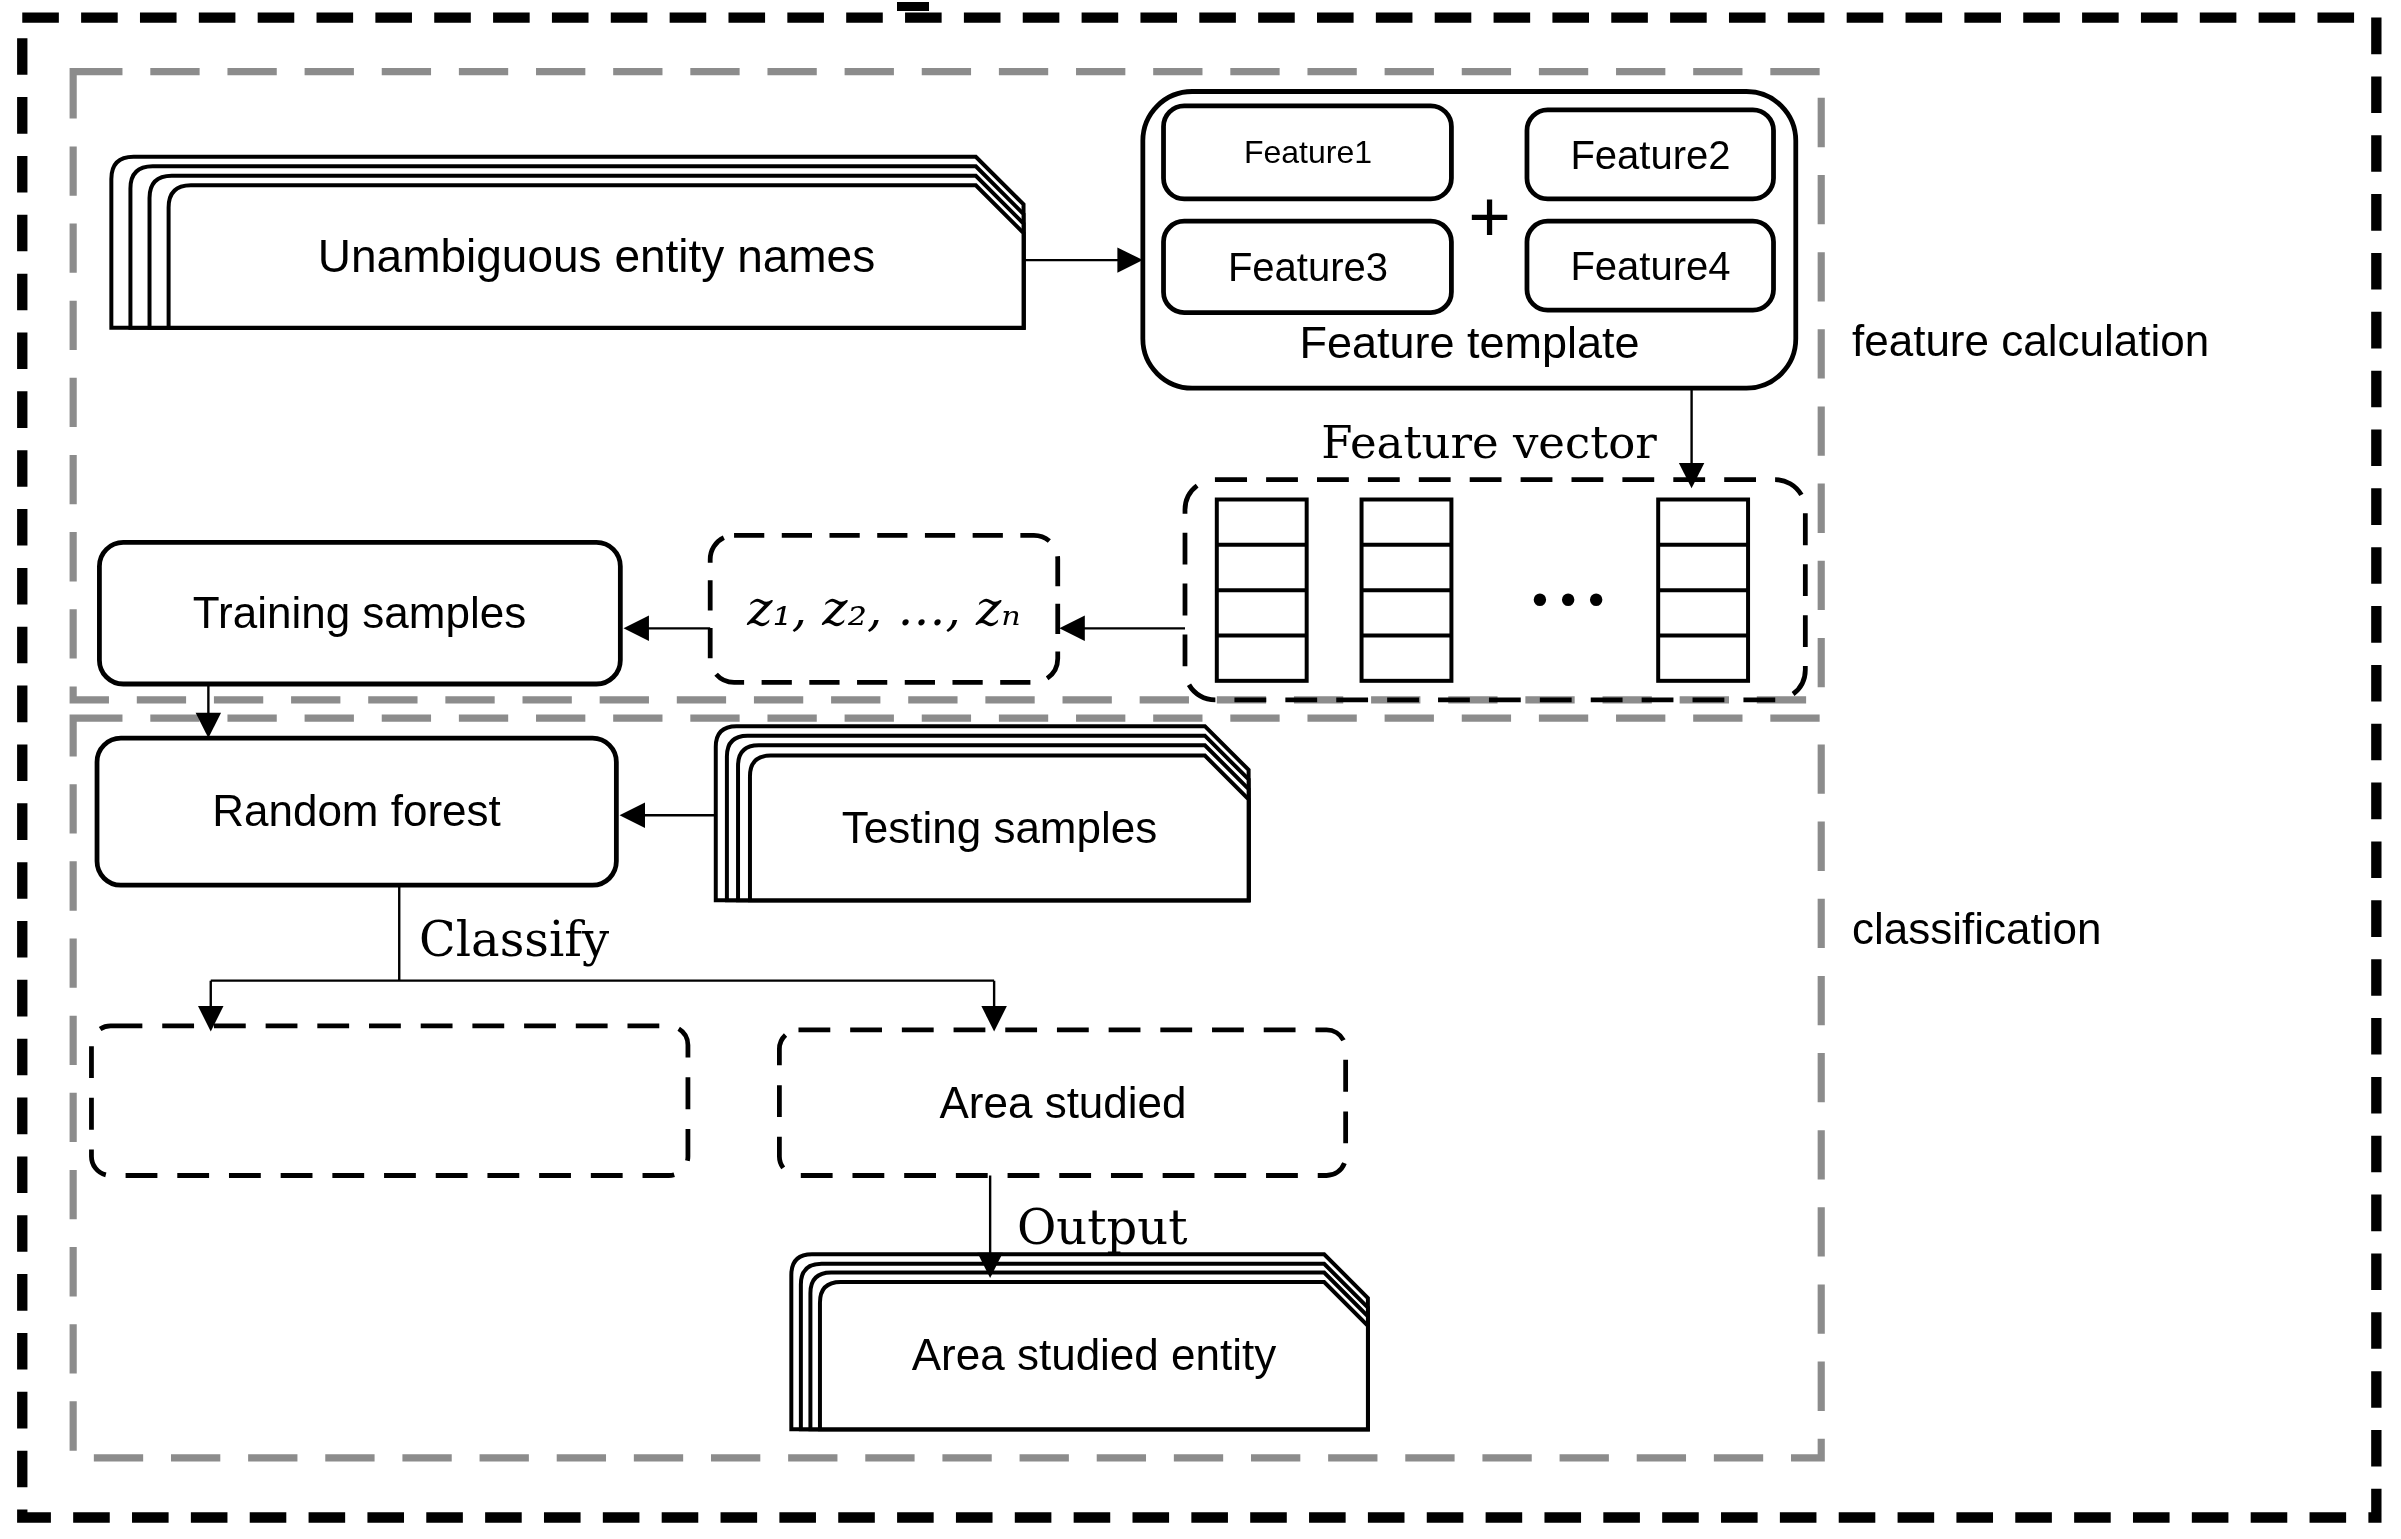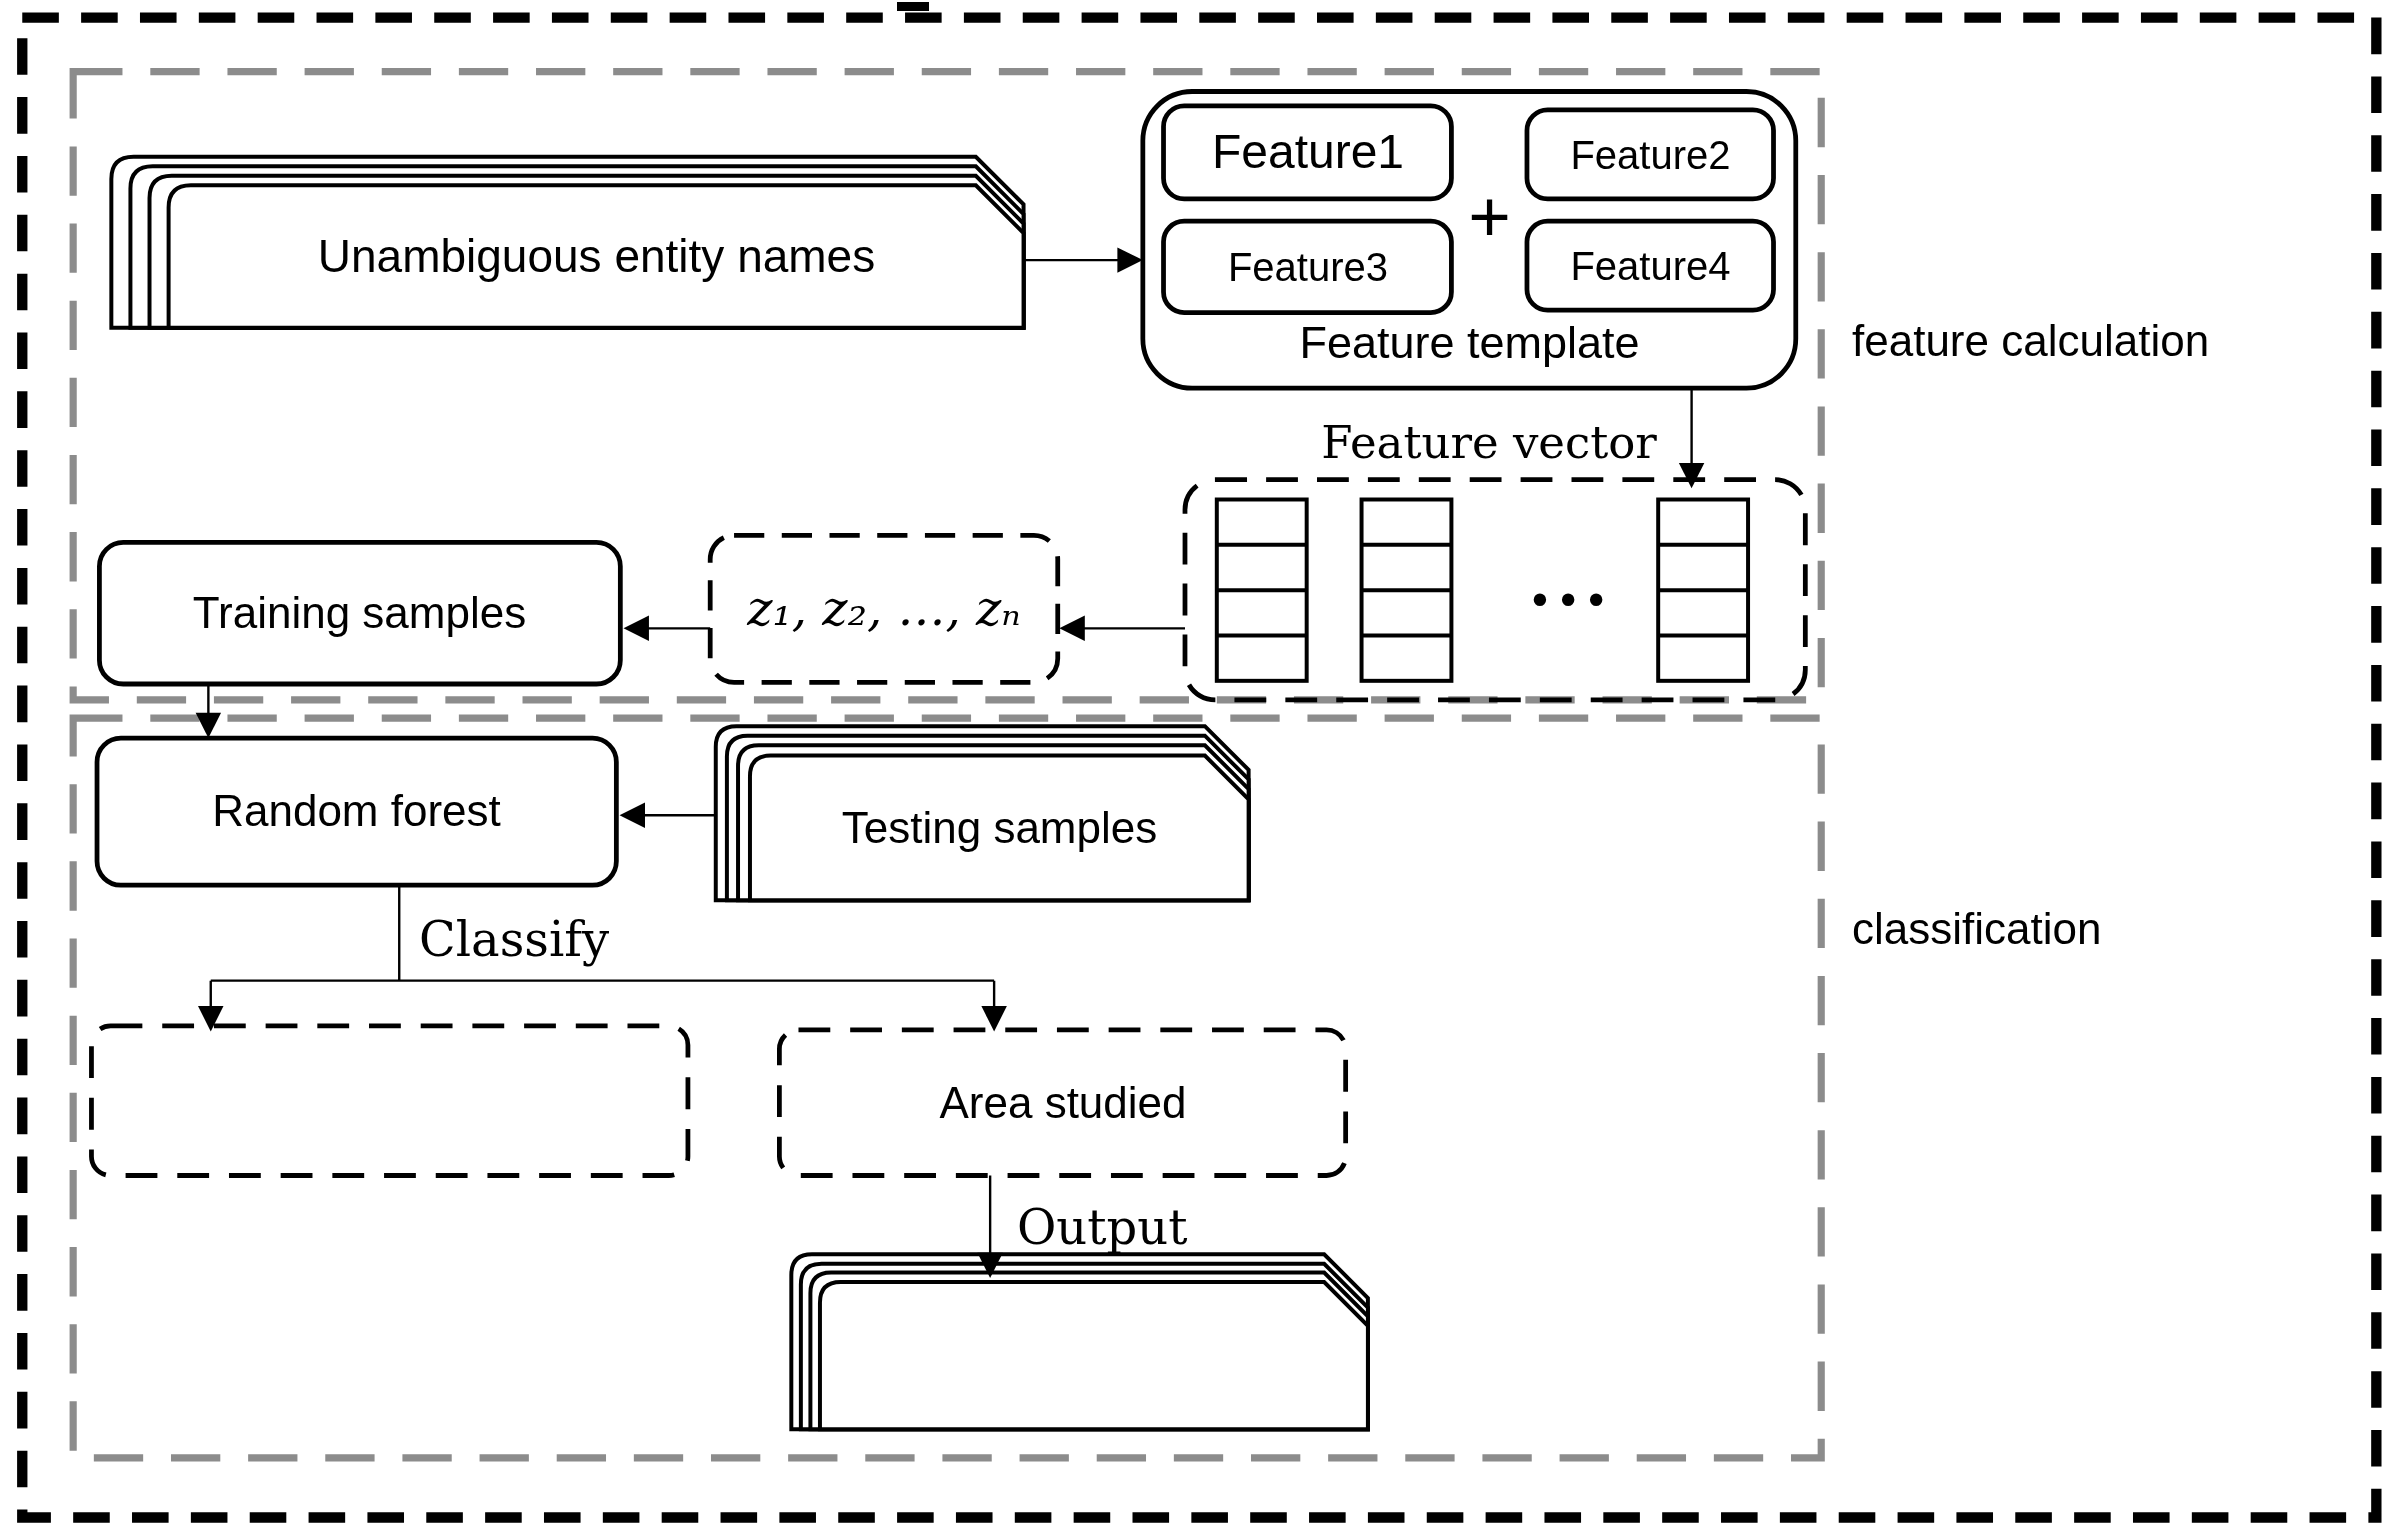--- a/index.html
+++ b/index.html
@@ -114,21 +114,21 @@
 
       <line x1="1245" y1="1478" x2="1245" y2="1577"></line>
       <polygon points="1245,1607 1229,1575 1261,1575" stroke="none"></polygon>
     </g>
   </svg>
 
   <div class="artifact" style="left:897px;top:2.4px;width:32px;height:8.7px;"></div>
 
   <div class="txt sans" style="left:169px;top:185px;width:855px;height:142px;font-size:46px;">Unambiguous entity names</div>
 
-  <div class="txt sans" style="left:1164px;top:106px;width:288px;height:93px;font-size:48px;">Feature1</div>
+  <div class="txt sans" style="left:1164px;top:106px;width:288px;height:93px;font-size:32px;">Feature1</div>
   <div class="txt sans" style="left:1527px;top:110px;width:247px;height:89px;font-size:40px;">Feature2</div>
   <div class="txt sans" style="left:1164px;top:221px;width:288px;height:91px;font-size:40px;">Feature3</div>
   <div class="txt sans" style="left:1527px;top:221px;width:247px;height:89px;font-size:40px;text-align:center;">Feature4</div>
   <div class="txt sans" style="left:1453px;top:169px;width:73px;height:95px;font-size:73px;font-weight:400;">+</div>
   <div class="txt sans" style="left:1143px;top:317px;width:653px;height:52px;font-size:45px;">Feature template</div>
 
   <div class="txt serif" style="left:1290px;top:418px;width:398px;height:49px;font-size:45px;">Feature vector</div>
 
   <div class="txt serif" style="left:1515px;top:535px;width:111px;height:95px;font-size:67px;font-weight:bold;letter-spacing:4.8px;">...</div>
 
@@ -140,19 +140,20 @@
 
   <div class="txt sans" style="left:750px;top:756px;width:499px;height:145px;font-size:44px;">Testing samples</div>
 
   <div class="txt serif" style="left:419px;top:913px;width:207px;height:52px;font-size:48px;justify-content:flex-start;">Classify</div>
 
 
   <div class="txt sans" style="left:780px;top:1030px;width:566px;height:146px;font-size:44px;">Area studied</div>
 
   <div class="txt serif" style="left:1017px;top:1201px;width:183px;height:52px;font-size:48px;justify-content:flex-start;">Output</div>
 
+  <div class="txt sans" style="left:820px;top:1282px;width:548px;height:147px;font-size:44px;">Area studied entity</div>
 
   <div class="txt sans" style="left:1852px;top:317px;width:477px;height:49px;font-size:44px;justify-content:flex-start;">feature calculation</div>
 
   <div class="txt sans" style="left:1852px;top:905px;width:477px;height:49px;font-size:44px;justify-content:flex-start;">classification</div>
 
 </div>
 
 
 </body></html>

